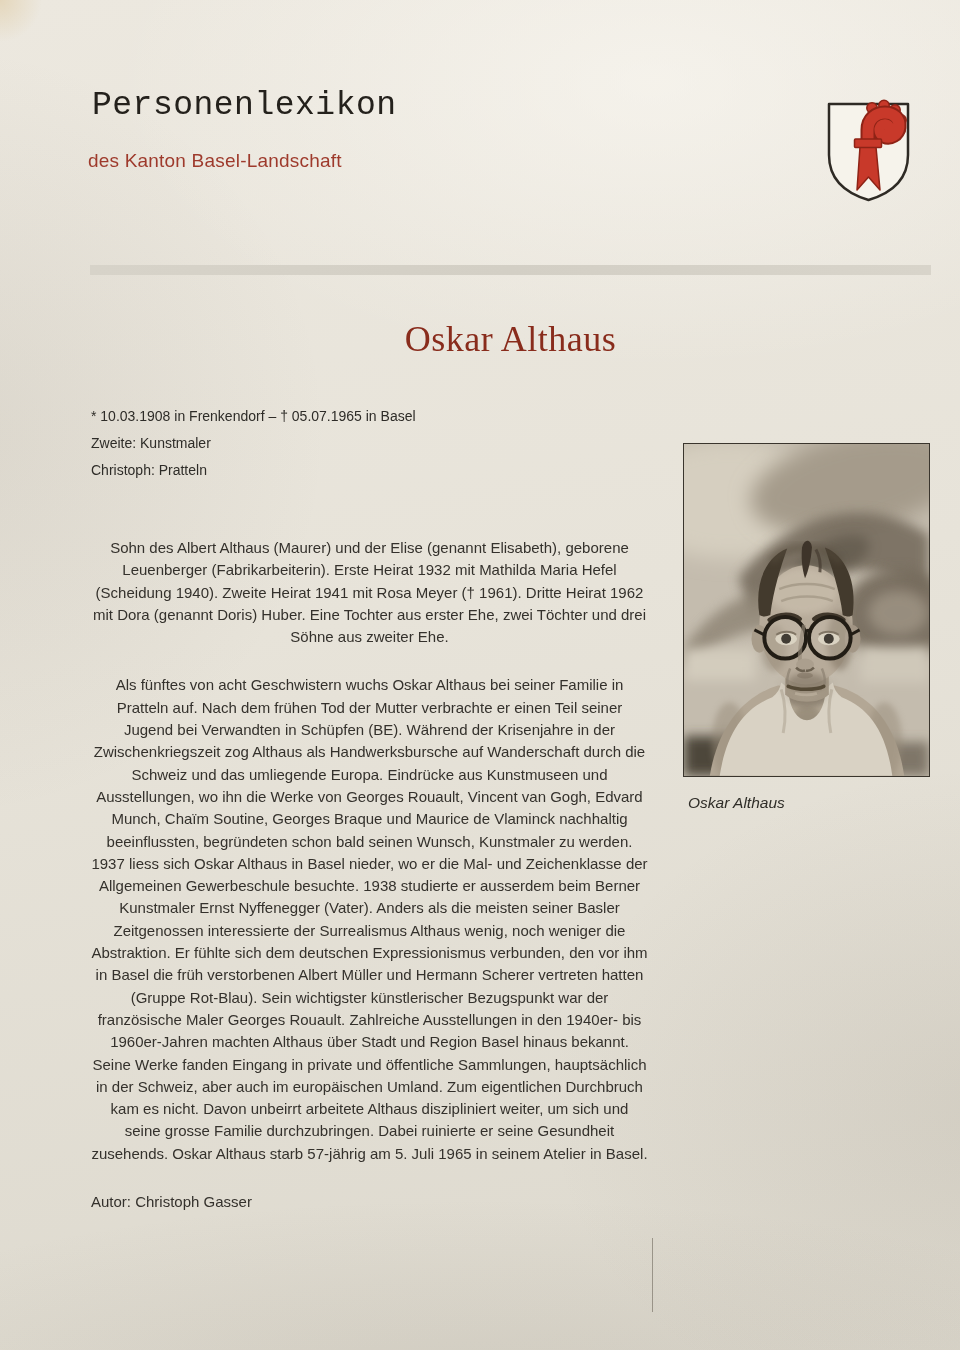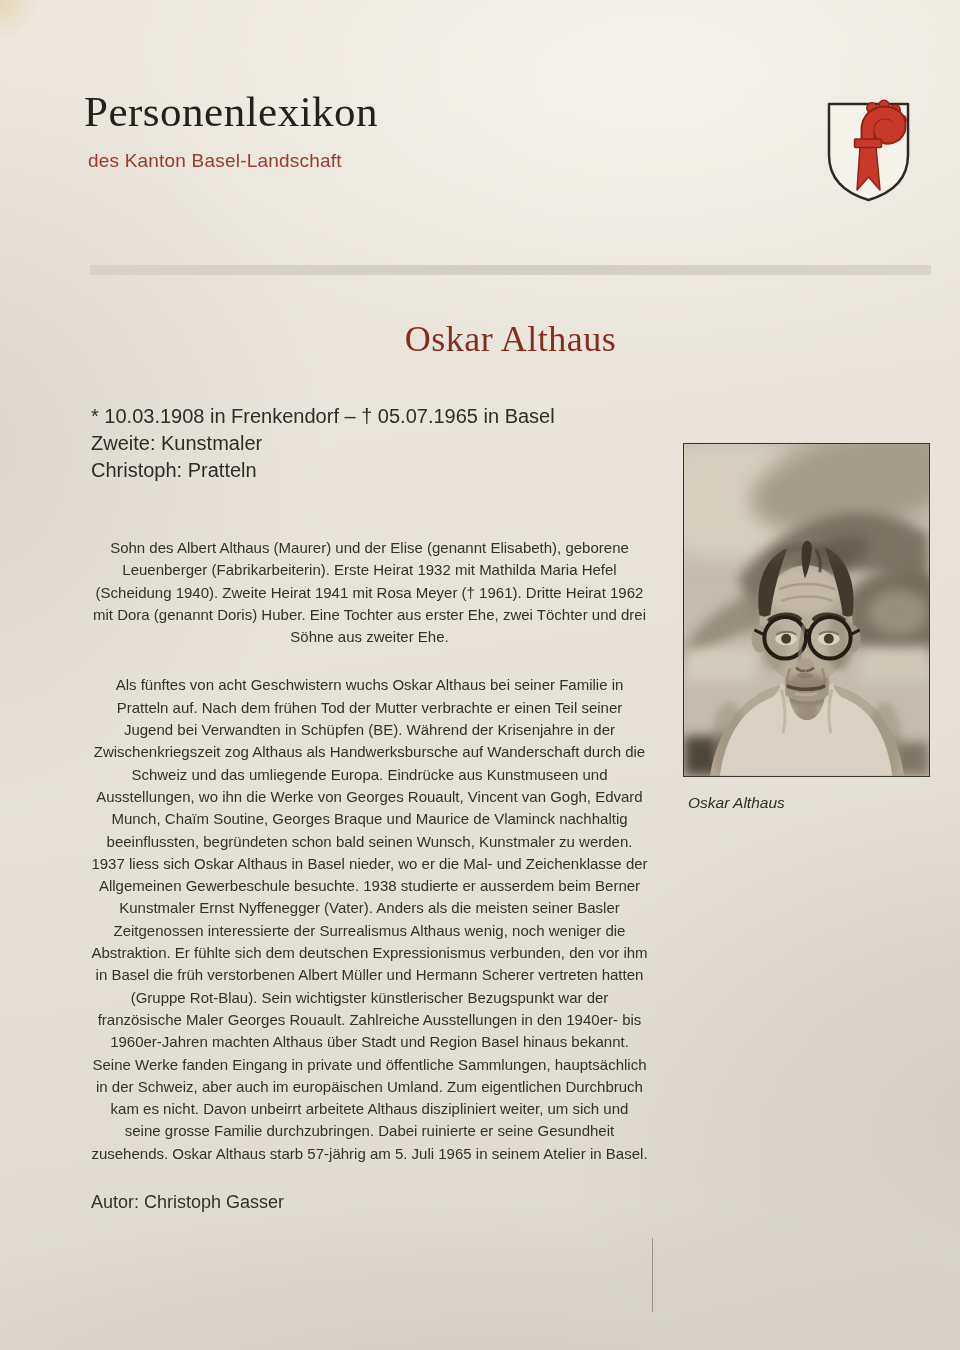--- a/index.html
+++ b/index.html
@@ -15,23 +15,23 @@
     background:
       radial-gradient(60px 60px at 0% 0%, rgba(214,182,120,0.35), rgba(214,182,120,0) 70%),
       radial-gradient(900px 480px at 68% 6%, rgba(253,251,246,0.55), rgba(253,251,246,0) 60%),
       radial-gradient(700px 700px at -6% 32%, rgba(120,110,95,0.12), rgba(120,110,95,0) 55%),
       radial-gradient(820px 620px at 104% 82%, rgba(128,118,103,0.14), rgba(128,118,103,0) 55%),
       radial-gradient(1200px 320px at 50% 103%, rgba(110,100,85,0.12), rgba(110,100,85,0) 60%),
       linear-gradient(172deg, #ece8df 0%, #e7e3d9 45%, #ddd9ce 100%);
   }
 
   .header-title {
-    position: absolute; left: 84px; top: 88px;
-    font-family: Liberation Serif, serif;
-    font-size: 43px; line-height: 1.1; color: #24211c;
+    position: absolute; left: 92px; top: 88px;
+    font-family: Liberation Mono, monospace;
+    font-size: 33px; line-height: 1.1; color: #24211c;
     letter-spacing: 0.5px;
   }
   .header-subtitle {
     position: absolute; left: 88px; top: 150px;
     font-size: 19px; color: #9e3a2c; letter-spacing: 0.2px;
   }
 
   .crest { position: absolute; left: 822px; top: 97px; width: 93px; height: 110px; }
 
   .divider {
@@ -41,29 +41,29 @@
 
   .article-title {
     position: absolute; left: 90px; top: 318px; width: 841px;
     text-align: center;
     font-family: "Liberation Serif", "DejaVu Serif", serif;
     font-size: 36px; color: #892c1c; letter-spacing: 0.5px;
   }
 
   .meta {
     position: absolute; left: 91px; top: 403px;
-    font-size: 20px; line-height: 27px; color: #2e2c28;
+    font-size: 14px; line-height: 27px; color: #2e2c28;
   }
 
   .body-col {
     position: absolute; left: 91px; top: 537px; width: 557px;
     font-size: 15px; line-height: 22.3px; color: #34312c;
   }
   .body-col p { margin: 0 0 26px 0; text-align: center; }
-  .author { font-size: 18px; color: #34312c; margin-top: 2px; }
+  .author { font-size: 15px; color: #34312c; margin-top: 2px; }
 
   .figure { position: absolute; left: 683px; top: 443px; width: 247px; }
   .photo-frame {
     width: 247px; height: 334px; box-sizing: border-box;
     border: 1px solid #3a352d; background: #c9c1b2;
   }
   .photo-frame svg { display: block; }
   .caption {
     margin-top: 17px; padding-left: 5px;
     font-style: italic; font-size: 15.5px; color: #2f2d28;

